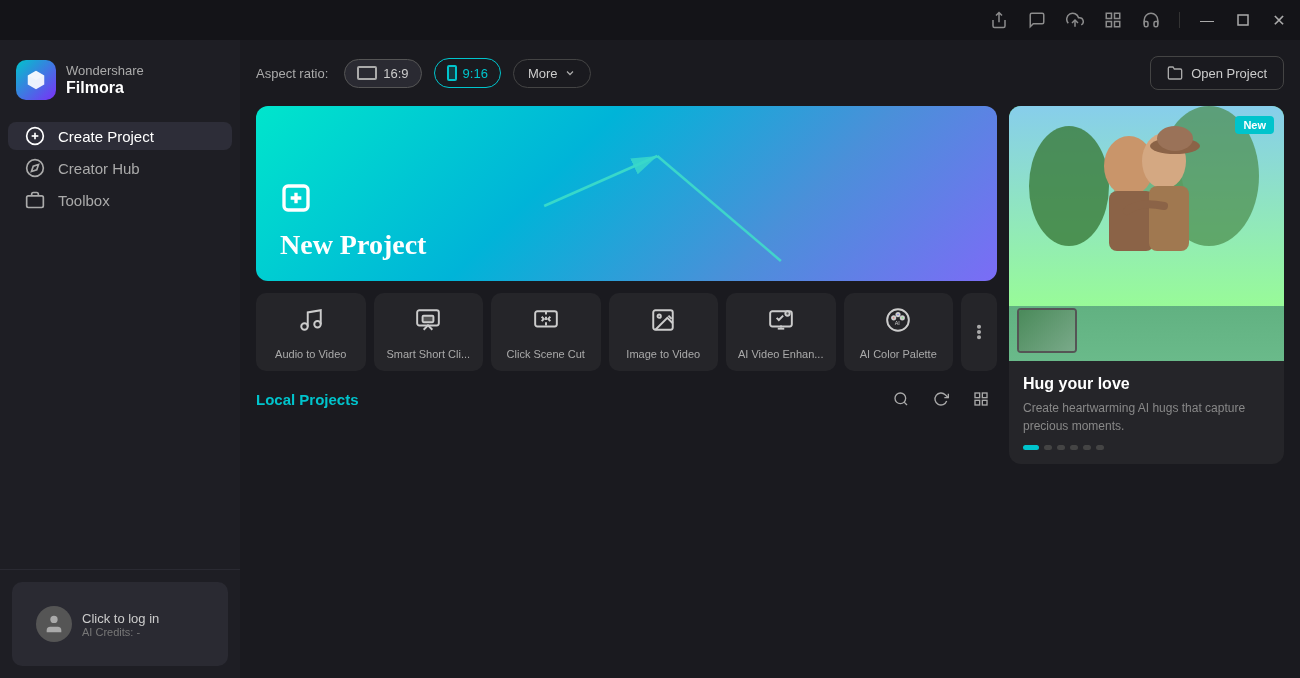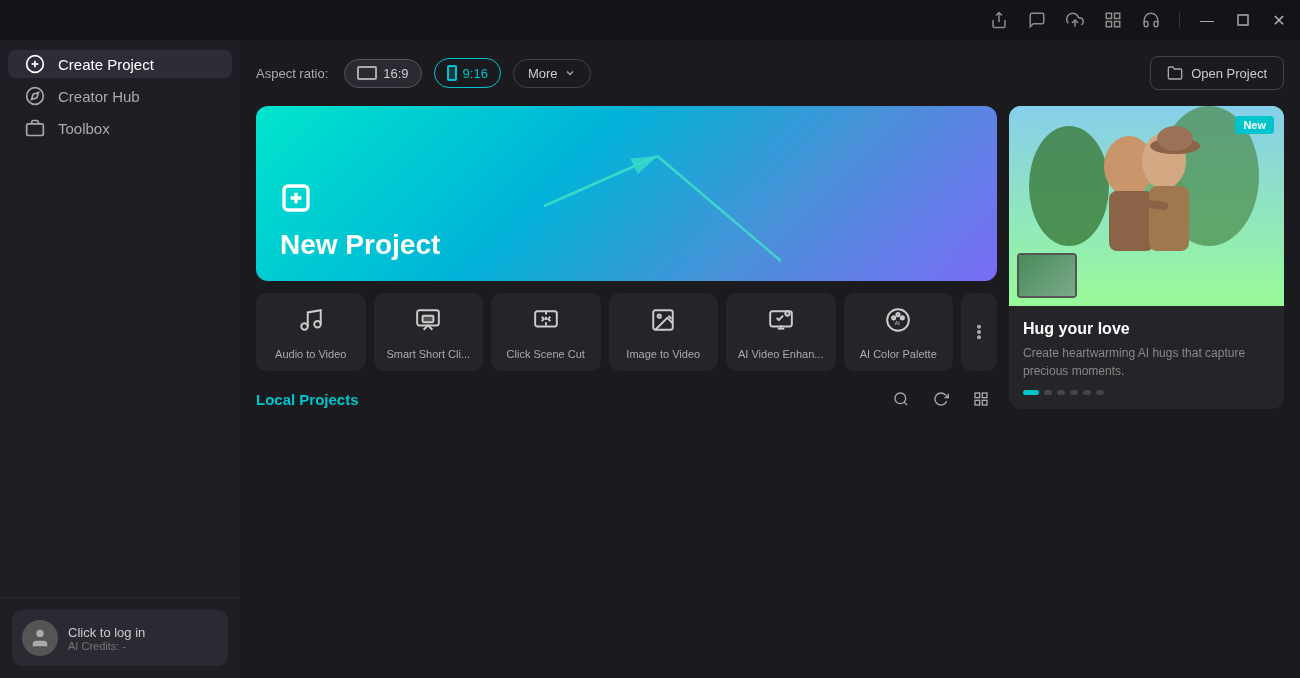--- a/index.html
+++ b/index.html
@@ -131,21 +131,21 @@
     .sidebar-spacer { flex: 1; }
 
     .user-area {
       padding: 12px;
       border-top: 1px solid #2a2a32;
     }
     .user-card {
       display: flex;
       align-items: center;
       gap: 10px;
-      padding: 10px;
+      padding: 24px;
       background: #2a2a32;
       border-radius: 10px;
       cursor: pointer;
     }
     .avatar {
       width: 36px;
       height: 36px;
       background: #555;
       border-radius: 50%;
       display: flex;
@@ -396,21 +396,21 @@
       flex-direction: column;
     }
     .feature-card {
       background: #252529;
       border-radius: 12px;
       overflow: hidden;
       position: relative;
     }
     .feature-image {
       width: 100%;
-      height: 200px;
+      height: 255px;
       background: linear-gradient(135deg, #2a8a3a, #5aaa4a, #8ac06a);
       position: relative;
       overflow: hidden;
     }
     
     .people-silhouette {
       width: 100%;
       height: 100%;
       background: 
         linear-gradient(180deg, #3d8b5a 0%, #4a9a6a 30%, #5aaa7a 60%, #6aba8a 100%);
@@ -518,20 +518,32 @@
         <rect x="1" y="1" width="10" height="10"></rect>
       </svg>
     </div>
     <div class="titlebar-btn" style="color:#aaa; font-size:16px;">✕</div>
   </div>
 </div>
 
 <div class="app-body">
 
   <div class="sidebar">
+    <div class="logo-area">
+      <div class="logo-icon">
+        <svg width="22" height="22" viewBox="0 0 24 24" fill="none">
+          <path d="M12 2L3 7v10l9 5 9-5V7L12 2z" fill="white" opacity="0.9"></path>
+          <path d="M12 2L3 7l9 5 9-5L12 2z" fill="white" opacity="0.3"></path>
+        </svg>
+      </div>
+      <div class="logo-text">
+        <span class="brand">Wondershare</span>
+        <span class="product">Filmora</span>
+      </div>
+    </div>
 
     <div class="nav-item active">
       <span class="nav-icon">
         <svg width="20" height="20" viewBox="0 0 24 24" fill="none" stroke="#fff" stroke-width="2">
           <circle cx="12" cy="12" r="10"></circle>
             <line x1="12" y1="8" x2="12" y2="16"></line>
             <line x1="8" y1="12" x2="16" y2="12"></line>
         </svg>
       </span>
       <span>Create Project</span>
@@ -603,21 +615,21 @@
           <path d="M22 19a2 2 0 01-2 2H4a2 2 0 01-2-2V5a2 2 0 012-2h5l2 3h9a2 2 0 012 2z"></path>
         </svg>
         <span>Open Project</span>
       </button>
     </div>
 
     <div class="content-grid">
 
       <div class="left-panel">
 
-        <div class="new-project-banner" style="position:relative;">
+        <div class="new-project-banner" style="position:relative;font-family:Liberation Serif, serif;">
           <div class="new-project-content">
             <div class="new-project-icon">
               <svg width="32" height="32" viewBox="0 0 24 24" fill="none" stroke="white" stroke-width="2.5">
                 <rect x="3" y="3" width="18" height="18" rx="3"></rect>
                 <line x1="12" y1="8" x2="12" y2="16"></line>
                 <line x1="8" y1="12" x2="16" y2="12"></line>
               </svg>
             </div>
             <div class="new-project-title">New Project</div>
           </div>

